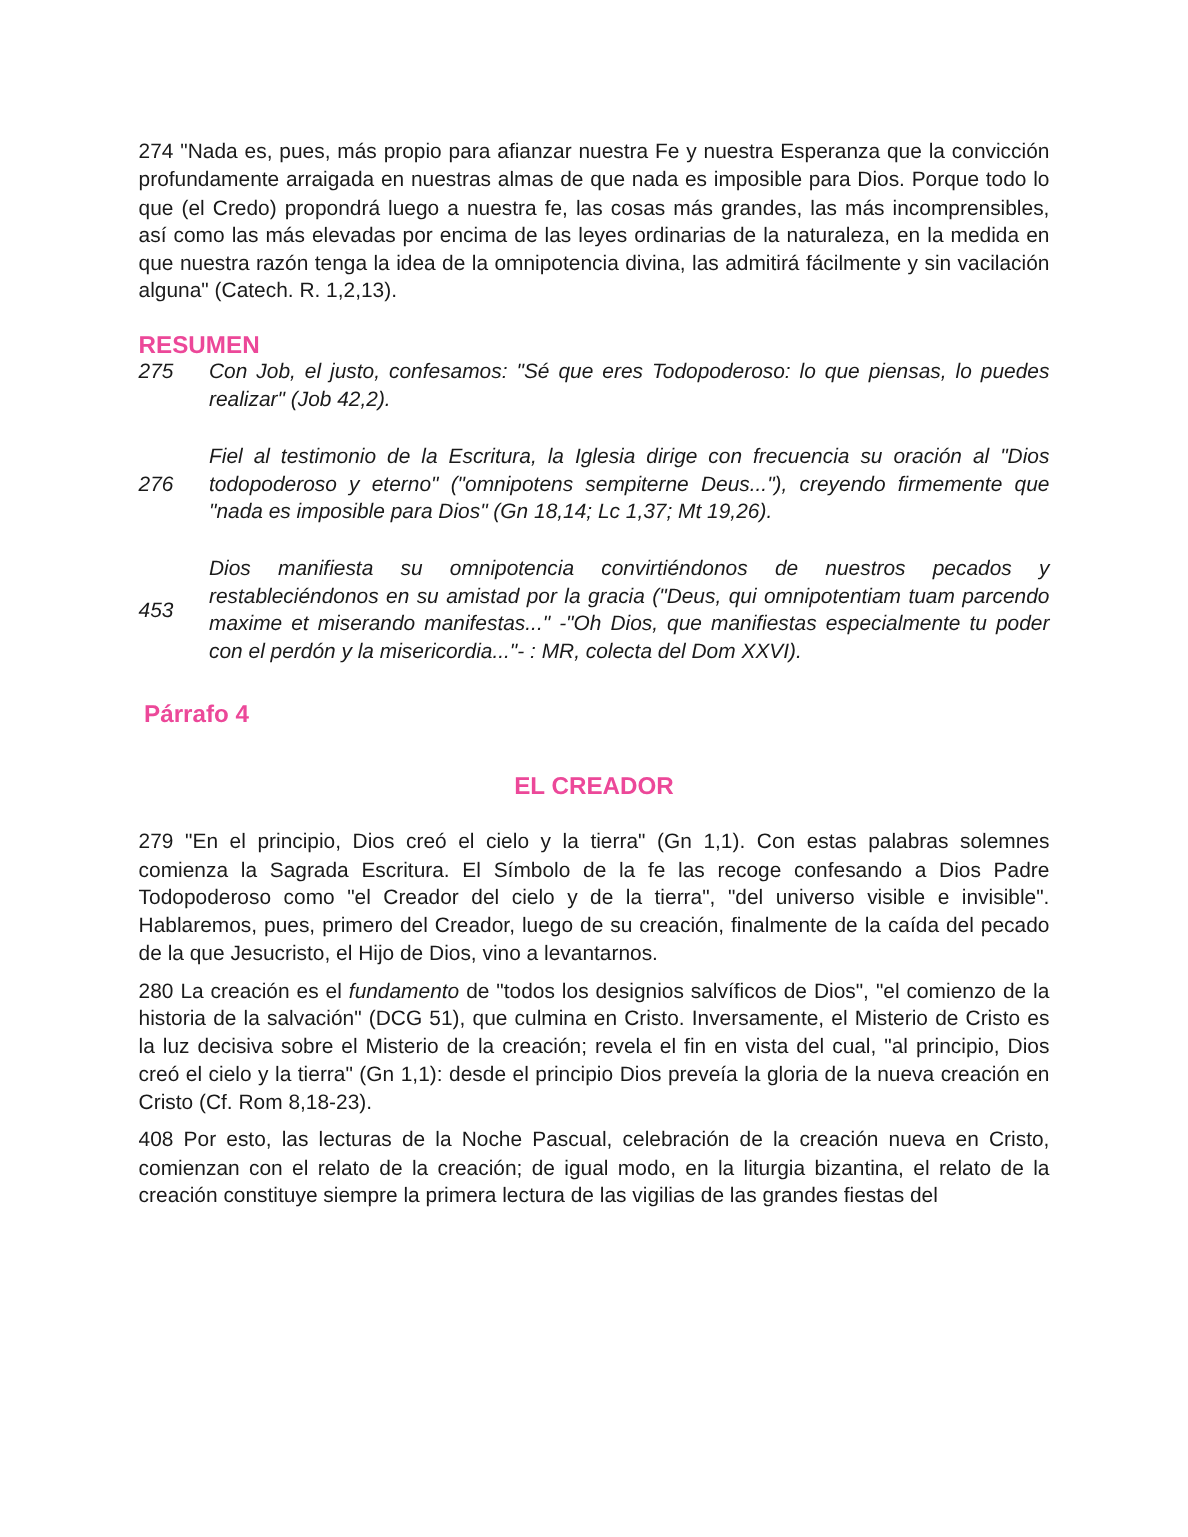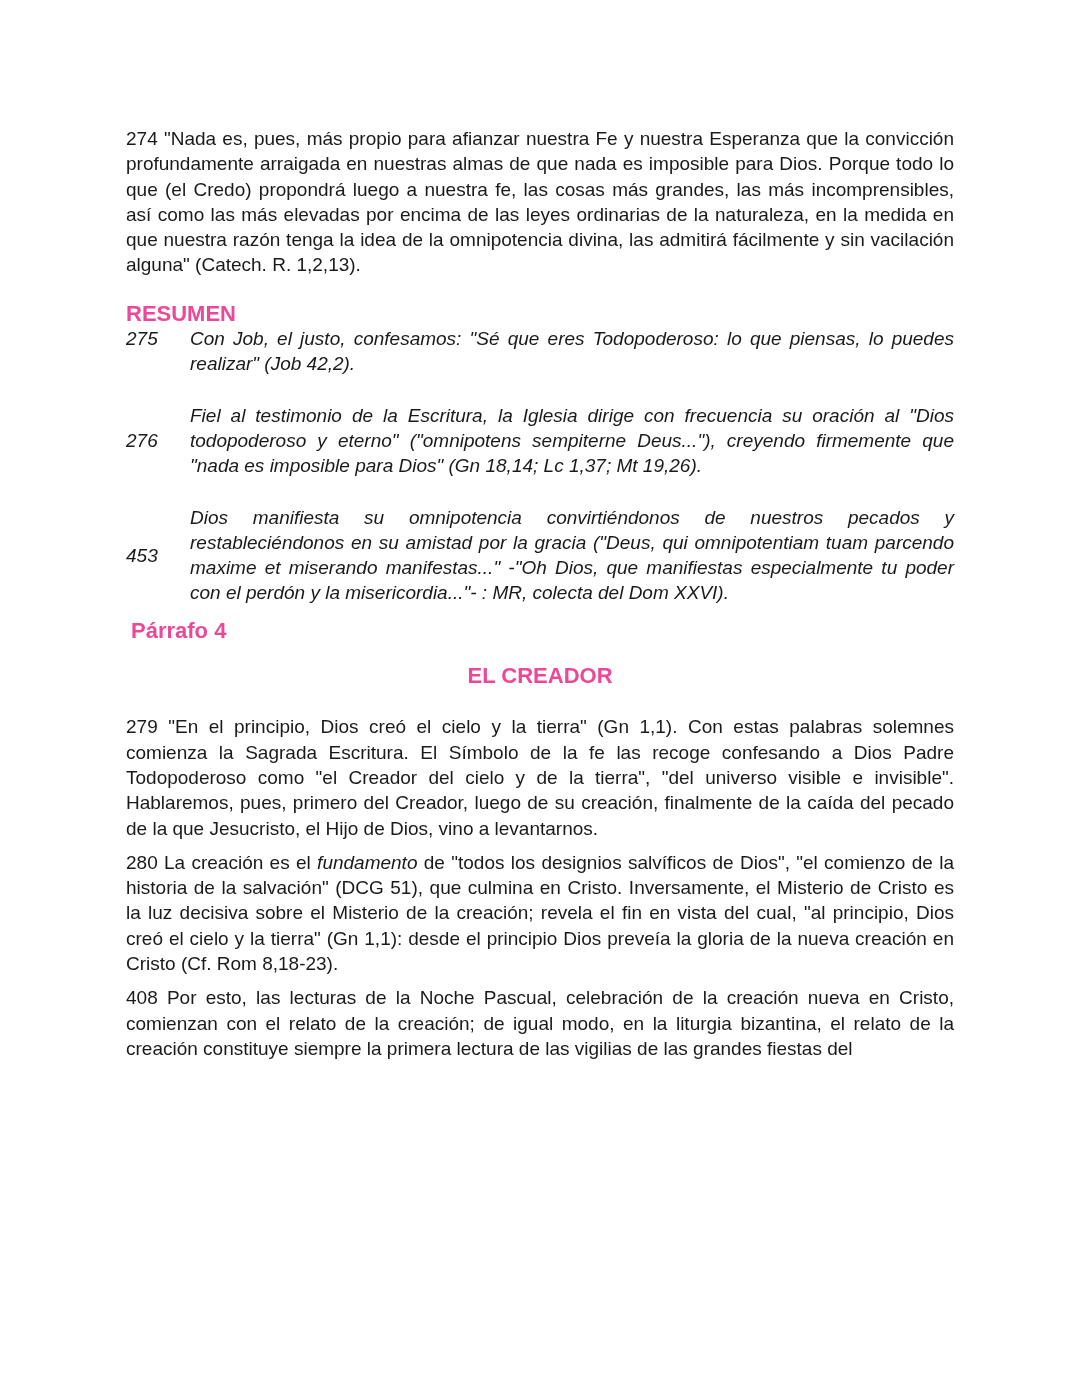--- a/index.html
+++ b/index.html
@@ -14,22 +14,22 @@
       color: #ec4899; font-weight: bold; font-size: 22px; margin: 0;
       font-family: "Liberation Sans", sans-serif;
     }
     .center { text-align: center; }
     .item { display: flex; margin: 0; font-style: italic; }
     .item .num { width: 64px; flex: 0 0 64px; }
     .item .txt { flex: 1; text-align: justify; }
     .mt-resumen { margin-top: 23px; }
     .mt-275 { }
     .mt-item { margin-top: 26px; align-items: center; }
-    .mt-parrafo { margin-top: 12px; }
-    .mt-creador { margin-top: 20px; text-align: center; }
+    .mt-parrafo { margin-top: 30px; }
+    .mt-creador { margin-top: 41px; text-align: center; }
     .mt-279 { margin-top: 26px; }
     .mt-p { margin-top: 9px; }
   </style>
 </head>
 <body>
 
 <div class="page">
   <p class="para">274 "Nada es, pues, más propio para afianzar nuestra Fe y nuestra Esperanza que la convicción profundamente arraigada en nuestras almas de que nada es imposible para Dios. Porque todo lo que (el Credo) propondrá luego a nuestra fe, las cosas más grandes, las más incomprensibles, así como las más elevadas por encima de las leyes ordinarias de la naturaleza, en la medida en que nuestra razón tenga la idea de la omnipotencia divina, las admitirá fácilmente y sin vacilación alguna" (Catech. R. 1,2,13).</p>
 
   <h2 class="heading mt-resumen">RESUMEN</h2>

